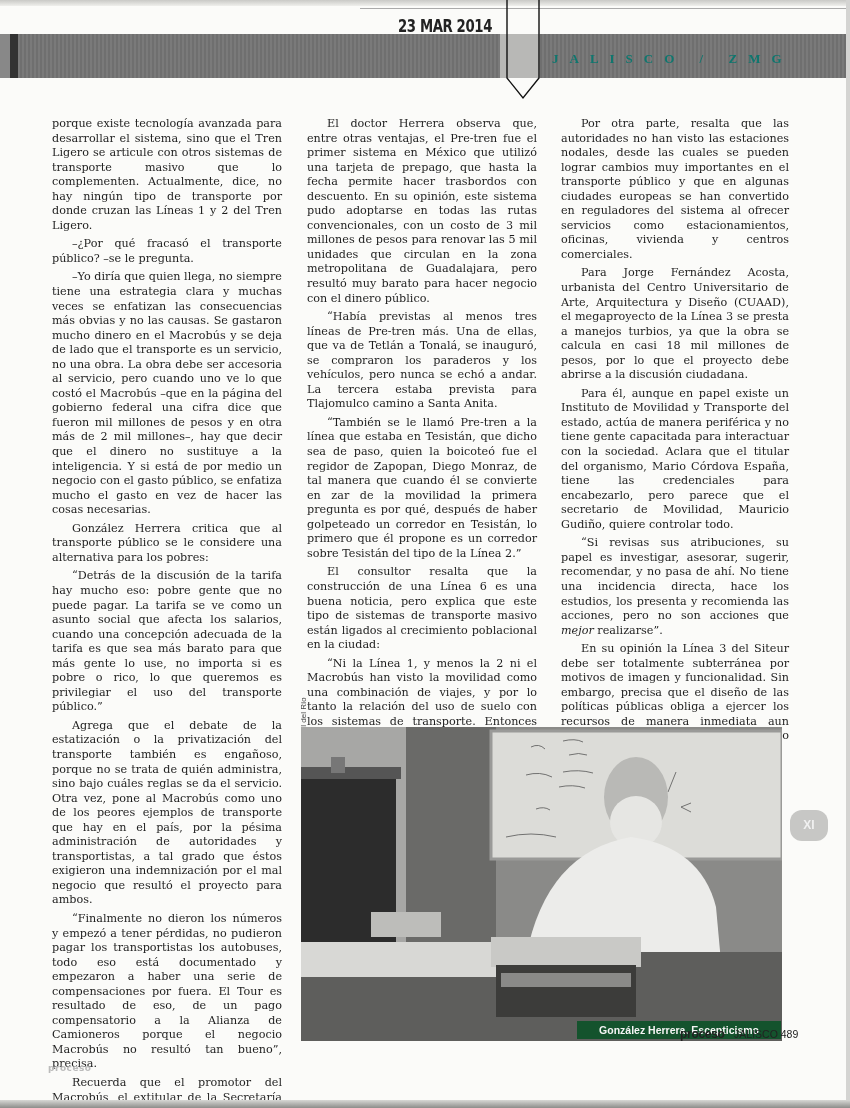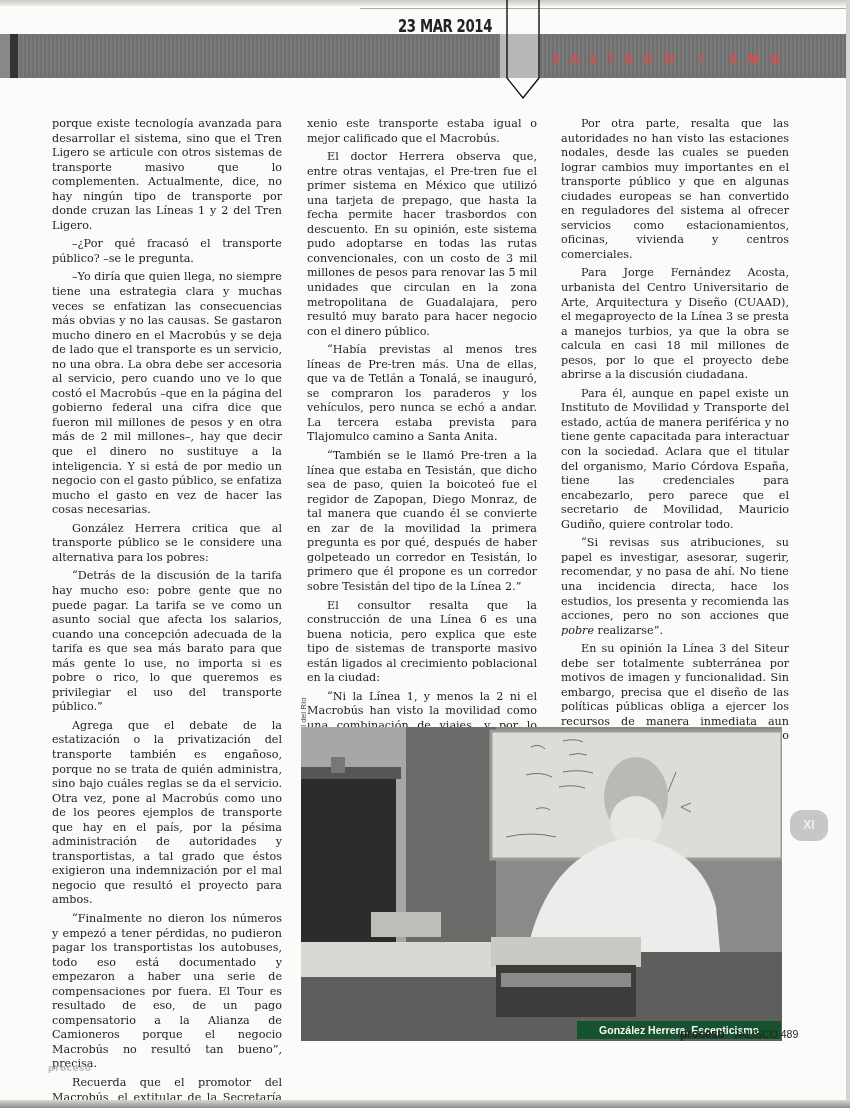--- a/index.html
+++ b/index.html
@@ -33,22 +33,22 @@
     position: absolute; left: 0; top: 0; width: 10px; height: 44px; background: #888;
   }
   .section-bar .light-gap {
     position: absolute; left: 500px; top: 0; width: 40px; height: 44px; background: #b8b8b6;
   }
   .pointer {
     position: absolute; left: 498px; top: 0; width: 50px; height: 100px;
   }
   .section-label {
     position: absolute; left: 552px; top: 51px;
-    font-family: Liberation Sans, sans-serif; font-weight: bold;
-    font-size: 13px; letter-spacing: 11px; color: #ef4444;
+    font-family: Liberation Serif, serif; font-weight: bold;
+    font-size: 13px; letter-spacing: 11px; color: #0f766e;
   }
   .column {
     position: absolute; top: 113px;
     font-size: 11.2px; line-height: 14.55px;
     text-align: justify; hyphens: manual;
   }
   .col-1 { left: 48px; width: 238px; }
   .col-2 { left: 303px; width: 238px; }
   .col-3 { left: 557px; width: 236px; }
   .column p { margin: 4px; text-indent: 0; }
@@ -122,33 +122,32 @@
   <p class="indent">–¿Por qué fracasó el transporte público? –se le pregunta.</p>
   <p class="indent">–Yo diría que quien llega, no siempre tiene una estrategia clara y muchas veces se enfatizan las consecuencias más obvias y no las causas. Se gastaron mucho dinero en el Macrobús y se deja de lado que el transporte es un servicio, no una obra. La obra debe ser accesoria al servicio, pero cuando uno ve lo que costó el Macrobús –que en la página del gobierno federal una cifra dice que fueron mil millones de pesos y en otra más de 2 mil millones–, hay que decir que el dinero no sustituye a la inteligencia. Y si está de por medio un negocio con el gasto público, se enfatiza mucho el gasto en vez de hacer las cosas necesarias.</p>
   <p class="indent">González Herrera critica que al transporte público se le considere una alternativa para los pobres:</p>
   <p class="indent">“Detrás de la discusión de la tarifa hay mucho eso: pobre gente que no puede pagar. La tarifa se ve como un asunto social que afecta los salarios, cuando una concepción adecuada de la tarifa es que sea más barato para que más gente lo use, no importa si es pobre o rico, lo que queremos es privilegiar el uso del transporte público.”</p>
   <p class="indent">Agrega que el debate de la estatización o la privatización del transporte también es engañoso, porque no se trata de quién administra, sino bajo cuáles reglas se da el servicio. Otra vez, pone al Macrobús como uno de los peores ejemplos de transporte que hay en el país, por la pésima administración de autoridades y transportistas, a tal grado que éstos exigieron una indemnización por el mal negocio que resultó el proyecto para ambos.</p>
   <p class="indent">“Finalmente no dieron los números y empezó a tener pérdidas, no pudieron pagar los transportistas los autobuses, todo eso está documentado y empezaron a haber una serie de compensaciones por fuera. El Tour es resultado de eso, de un pago compensatorio a la Alianza de Camioneros porque el negocio Macrobús no resultó tan bueno”, precisa.</p>
   <p class="indent">Recuerda que el promotor del Macrobús, el extitular de la Secretaría de Vialidad y Transporte Diego Monraz Villaseñor –junto con Herbert Taylor Arthur, entonces titular de Innovación y Desarrollo– se propuso al inicio de su mandato opacar al sistema de Pre-tren, que se echó a andar con menor inversión, y al finalizar su se-</p>
 </div>
 
 <div class="column col-2">
-  <p>xenio este transporte estaba igual o mejor calificado que el Macrobús.</p>
   <p class="indent">El doctor Herrera observa que, entre otras ventajas, el Pre-tren fue el primer sistema en México que utilizó una tarjeta de prepago, que hasta la fecha permite hacer trasbordos con descuento. En su opinión, este sistema pudo adoptarse en todas las rutas convencionales, con un costo de 3 mil millones de pesos para renovar las 5 mil unidades que circulan en la zona metropolitana de Guadalajara, pero resultó muy barato para hacer negocio con el dinero público.</p>
   <p class="indent">“Había previstas al menos tres líneas de Pre-tren más. Una de ellas, que va de Tetlán a Tonalá, se inauguró, se compraron los paraderos y los vehículos, pero nunca se echó a andar. La tercera estaba prevista para Tlajomulco camino a Santa Anita.</p>
   <p class="indent">“También se le llamó Pre-tren a la línea que estaba en Tesistán, que dicho sea de paso, quien la boicoteó fue el regidor de Zapopan, Diego Monraz, de tal manera que cuando él se convierte en zar de la movilidad la primera pregunta es por qué, después de haber golpeteado un corredor en Tesistán, lo primero que él propone es un corredor sobre Tesistán del tipo de la Línea 2.”</p>
   <p class="indent">El consultor resalta que la construcción de una Línea 6 es una buena noticia, pero explica que este tipo de sistemas de transporte masivo están ligados al crecimiento poblacional en la ciudad:</p>
   <p class="indent">“Ni la Línea 1, y menos la 2 ni el Macrobús han visto la movilidad como una combinación de viajes, y por lo tanto la relación del uso de suelo con los sistemas de transporte. Entonces tenemos, por ejemplo, el caso de la Línea 2, que está diseña-</p>
 </div>
 
 <div class="column col-3">
   <p class="indent">Por otra parte, resalta que las autoridades no han visto las estaciones nodales, desde las cuales se pueden lograr cambios muy importantes en el transporte público y que en algunas ciudades europeas se han convertido en reguladores del sistema al ofrecer servicios como estacionamientos, oficinas, vivienda y centros comerciales.</p>
   <p class="indent">Para Jorge Fernández Acosta, urbanista del Centro Universitario de Arte, Arquitectura y Diseño (CUAAD), el megaproyecto de la Línea 3 se presta a manejos turbios, ya que la obra se calcula en casi 18 mil millones de pesos, por lo que el proyecto debe abrirse a la discusión ciudadana.</p>
   <p class="indent">Para él, aunque en papel existe un Instituto de Movilidad y Transporte del estado, actúa de manera periférica y no tiene gente capacitada para interactuar con la sociedad. Aclara que el titular del organismo, Mario Córdova España, tiene las credenciales para encabezarlo, pero parece que el secretario de Movilidad, Mauricio Gudiño, quiere controlar todo.</p>
-  <p class="indent"><span>“Si revisas sus atribuciones, su papel es investigar, asesorar, sugerir, recomendar, y no pasa de ahí. No tiene una incidencia directa, hace los estudios, los presenta y recomienda las acciones, pero no son acciones que </span><span class="ital">pobre</span><span> realizarse”.</span></p>
+  <p class="indent"><span>“Si revisas sus atribuciones, su papel es investigar, asesorar, sugerir, recomendar, y no pasa de ahí. No tiene una incidencia directa, hace los estudios, los presenta y recomienda las acciones, pero no son acciones que </span><span class="ital">mejor</span><span> realizarse”.</span></p>
   <p class="indent"><span>En su opinión la Línea 3 del Siteur debe ser totalmente subterránea por motivos de imagen y funcionalidad. Sin embargo, precisa que el diseño de las políticas públicas obliga a ejercer los recursos de manera inmediata aun cuando no se tenga una idea clara de lo que pretenden hacer.</span><span class="end-mark"></span></p>
 </div>
 
 <div class="photo-credit">Rafael del Río</div>
 
 <div class="photo">
   <svg width="481" height="314" viewBox="0 0 481 314">
 
     <rect x="0" y="0" width="481" height="314" fill="#8a8a88"></rect>
     <rect x="0" y="0" width="110" height="230" fill="#a7a7a5"></rect>

